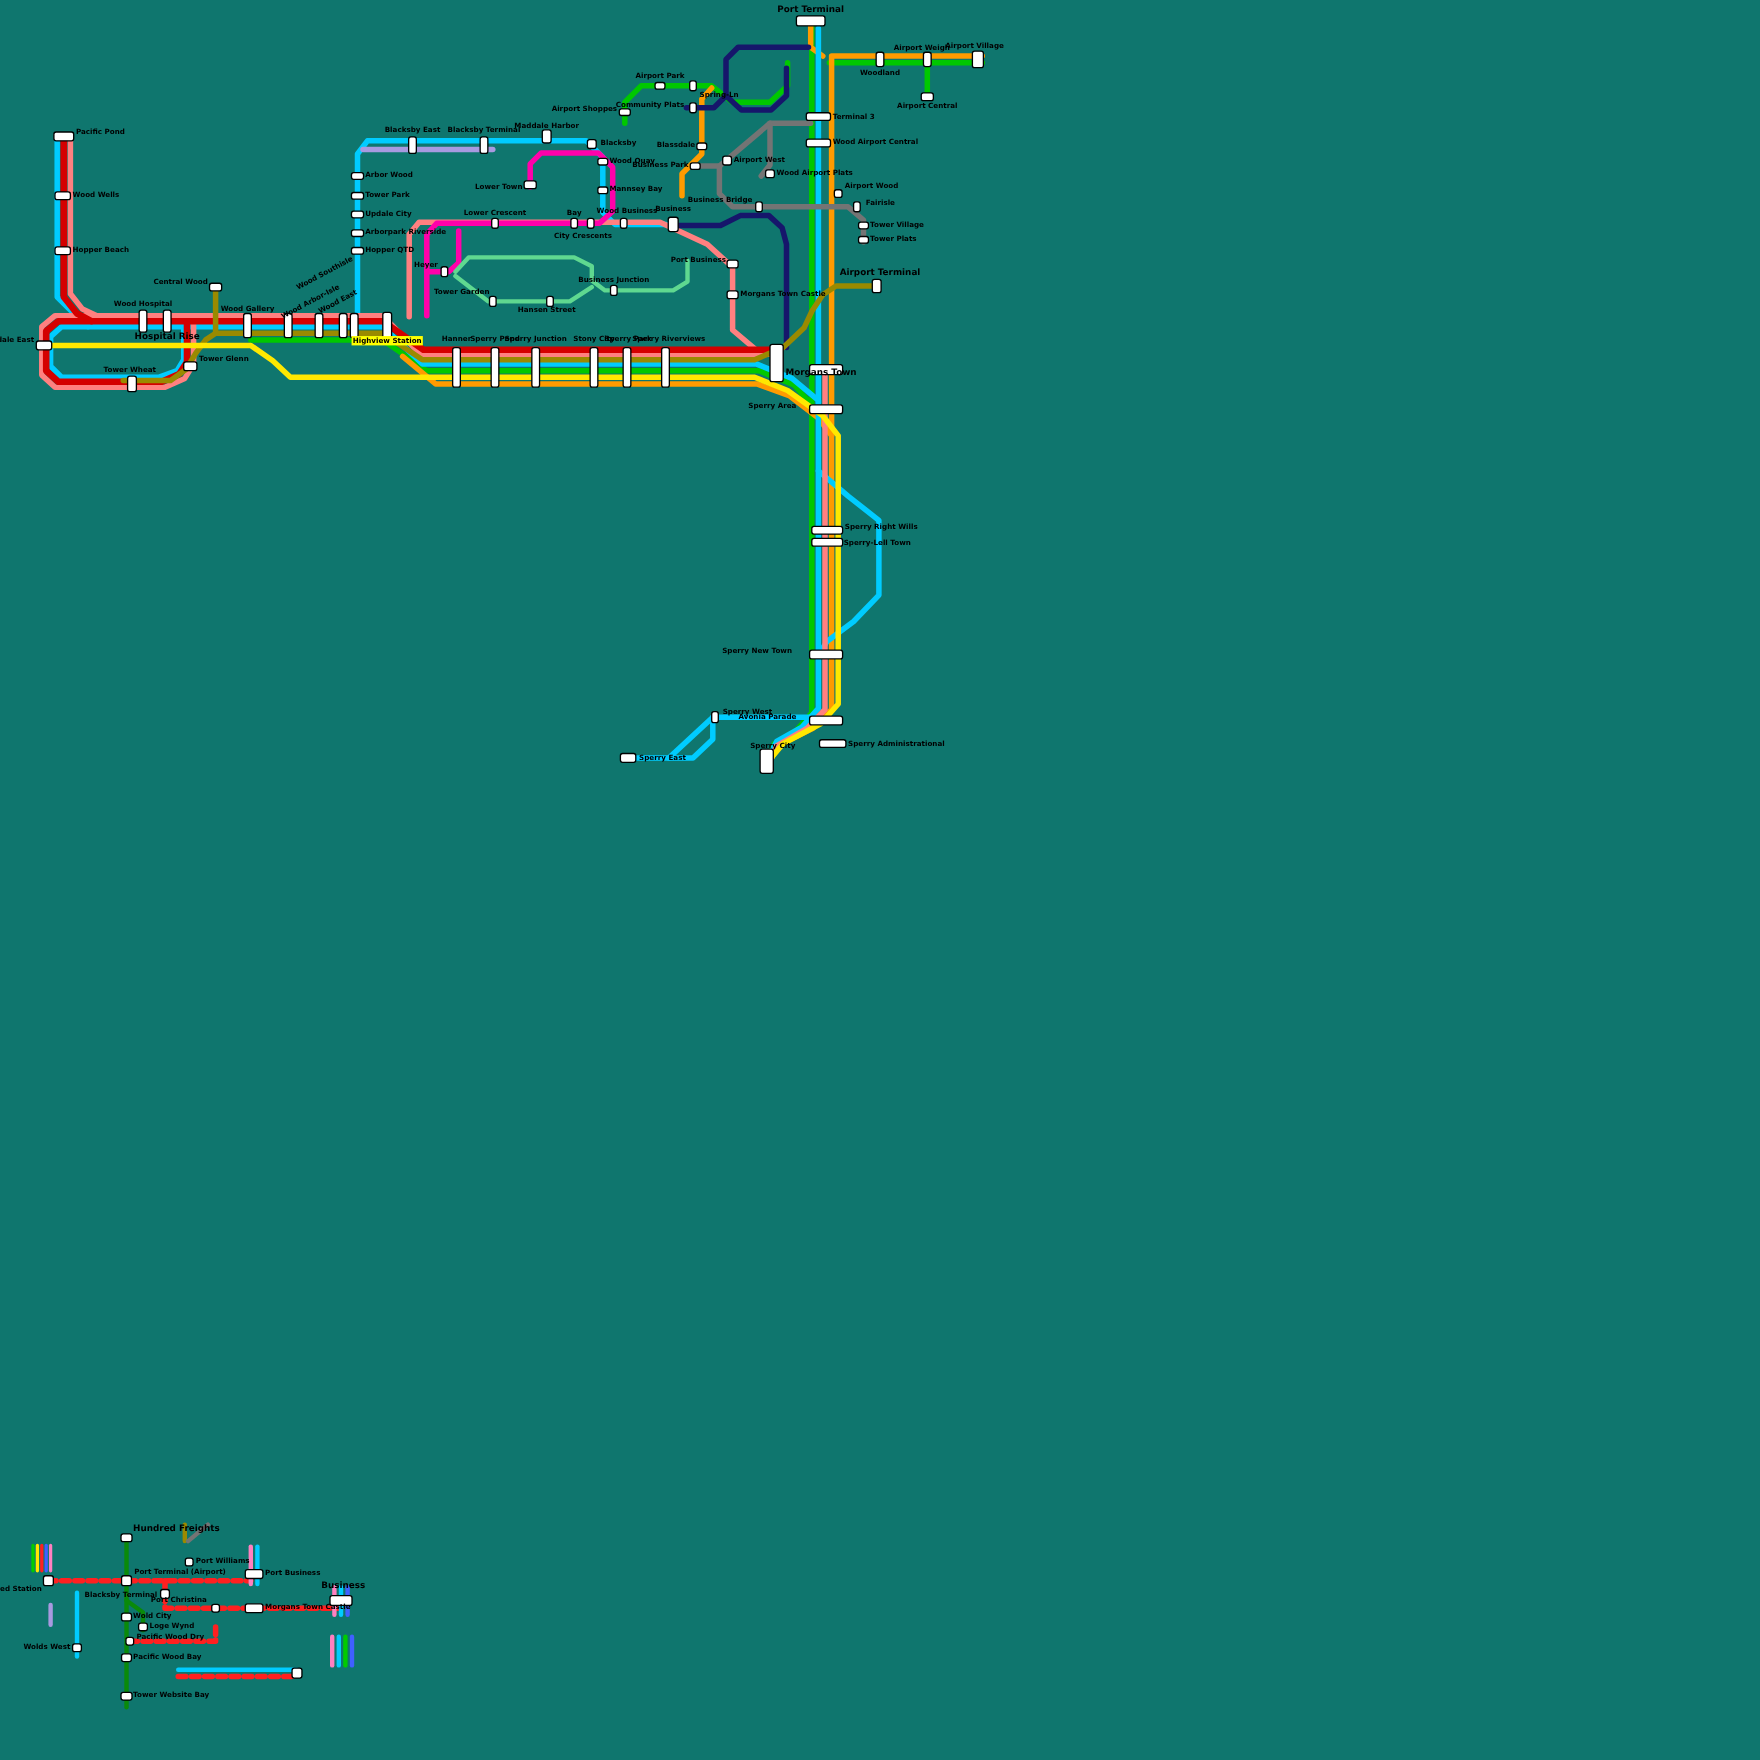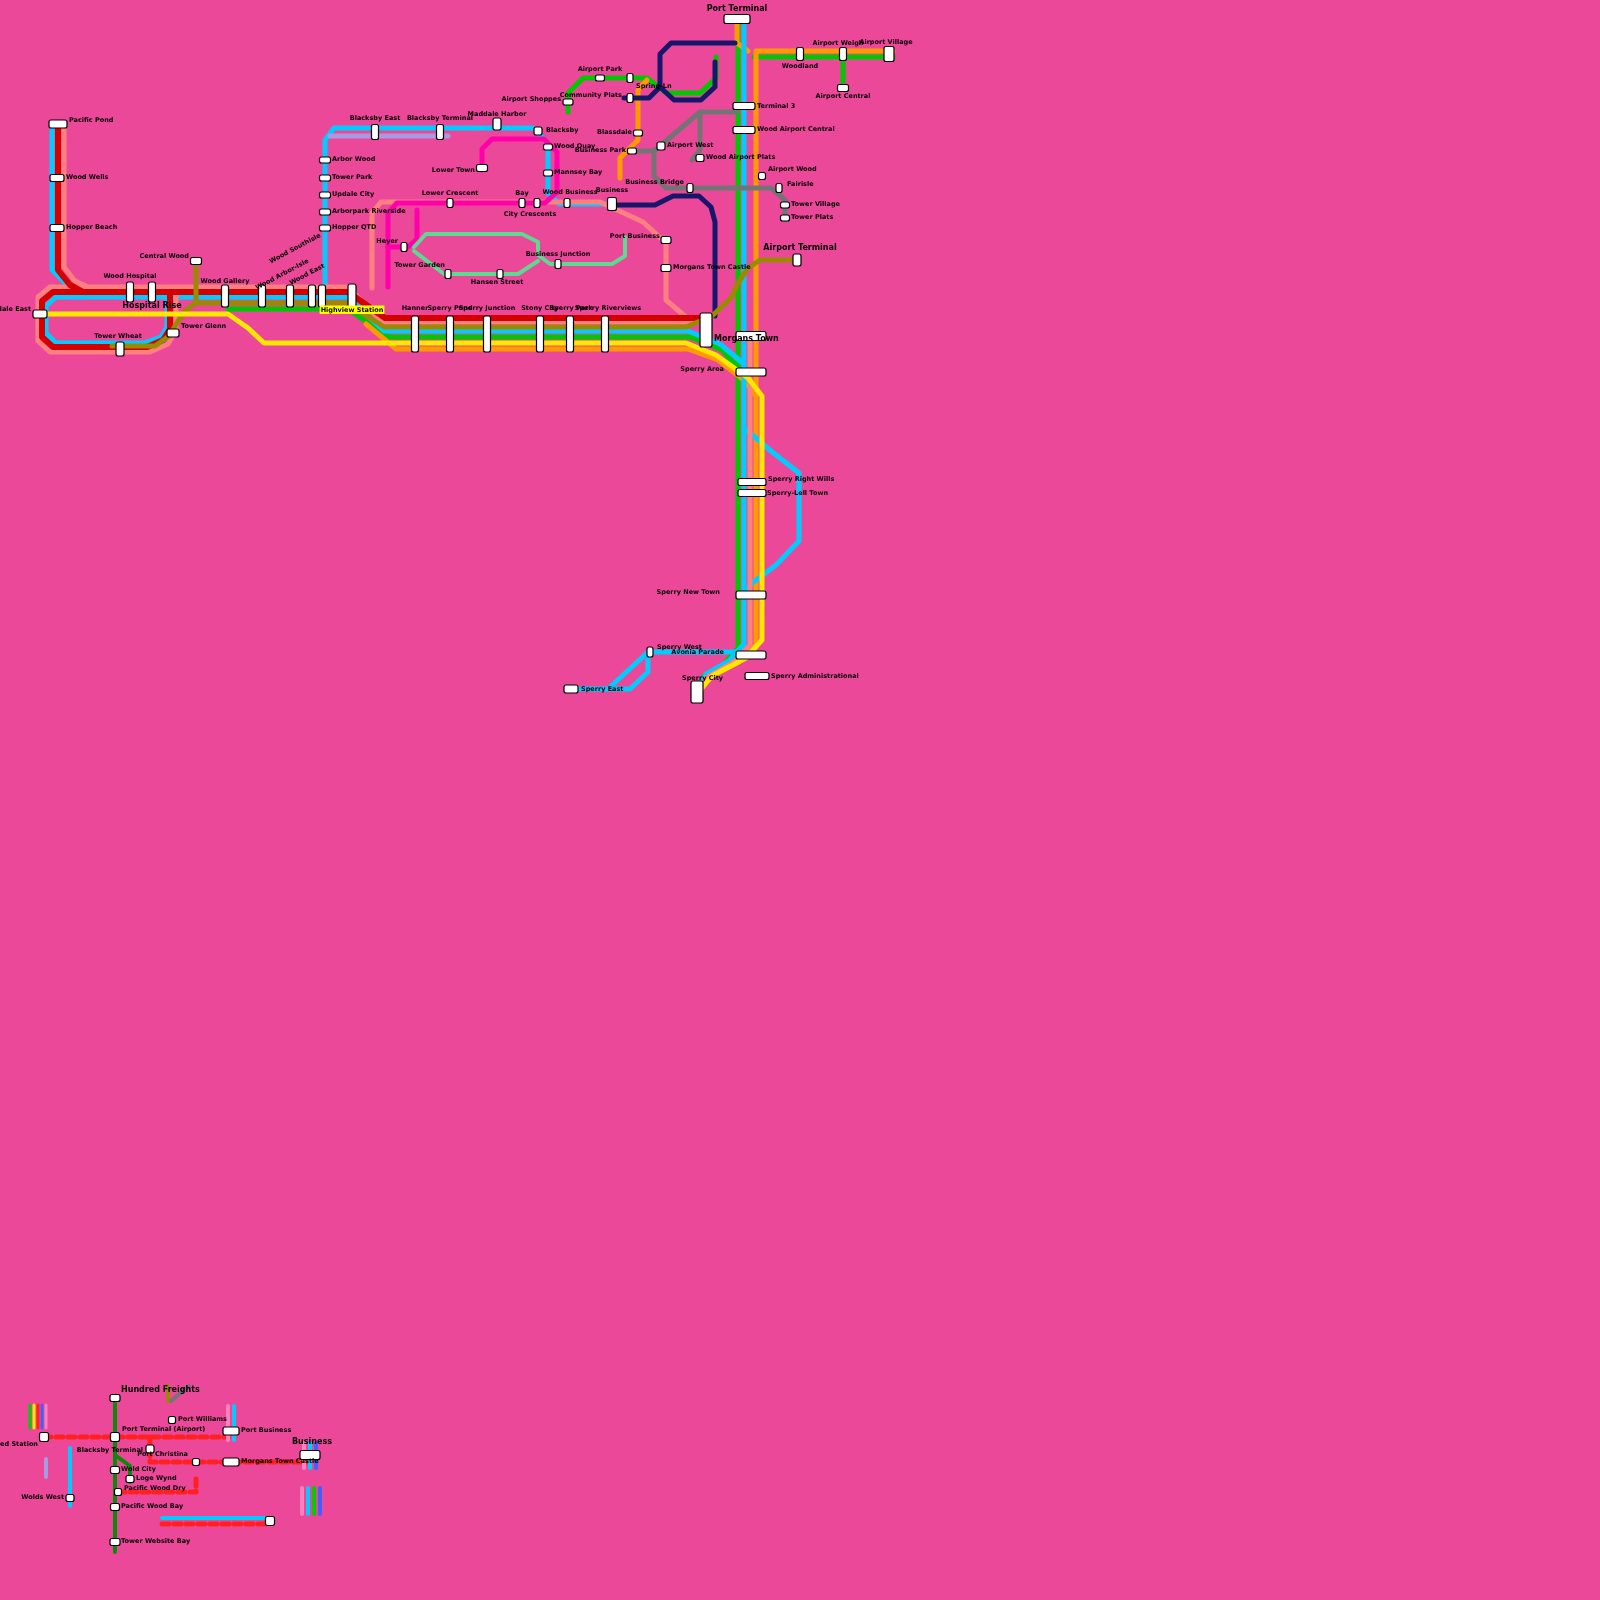--- a/index.html
+++ b/index.html
@@ -1,16 +1,16 @@
 <!DOCTYPE html>
 <html><head>
 <meta charset="utf-8">
 <style>
   html,body{margin:0;padding:0;background:#ffffff;}
-  #stage{position:relative;width:1600px;height:1600px;background:#ec4899;overflow:hidden;}
+  #stage{position:relative;width:1600px;height:1600px;background:#0f766e;overflow:hidden;}
   svg{position:absolute;left:0;top:0;}
   .stlabel{font:bold 6.5px "DejaVu Sans", sans-serif;fill:#000;}
   .stlabel.big{font-size:8px;}
 </style>
 </head>
 <body>
 
 <div id="stage">
   <svg id="transit-map" width="1600" height="1600" viewBox="0 0 1600 1600" xmlns="http://www.w3.org/2000/svg">
       <polyline points="893,57 754,57" fill="none" stroke="#00c800" stroke-width="5" stroke-linecap="round" stroke-linejoin="round"></polyline>

